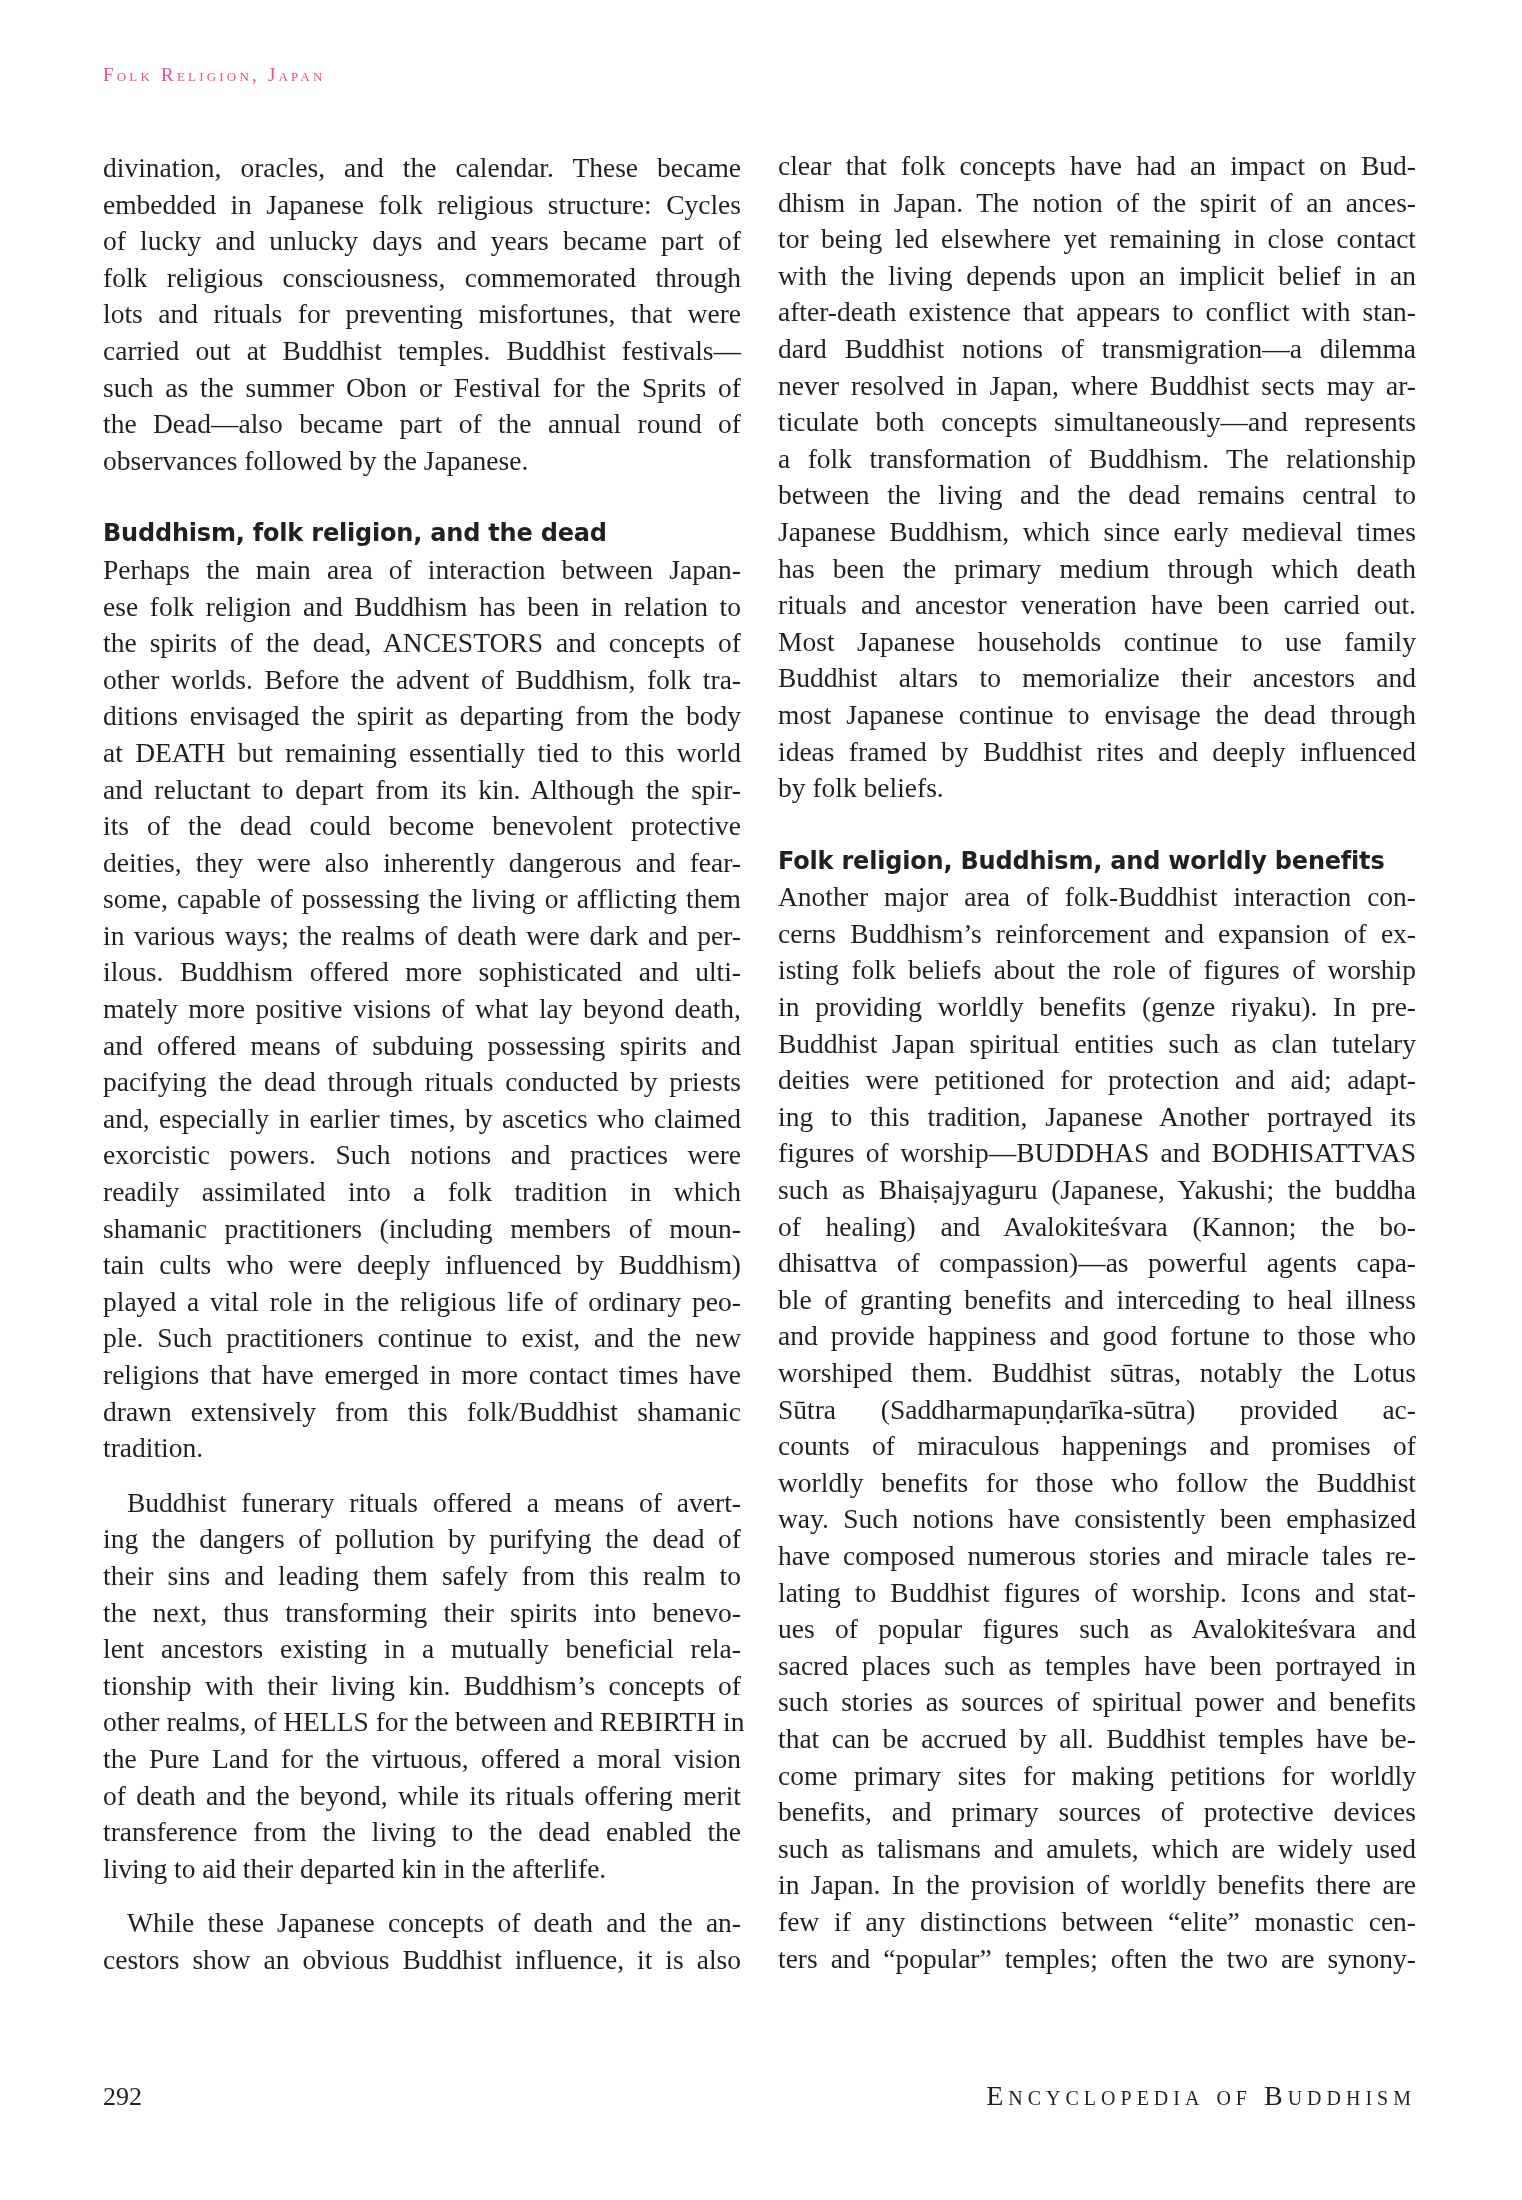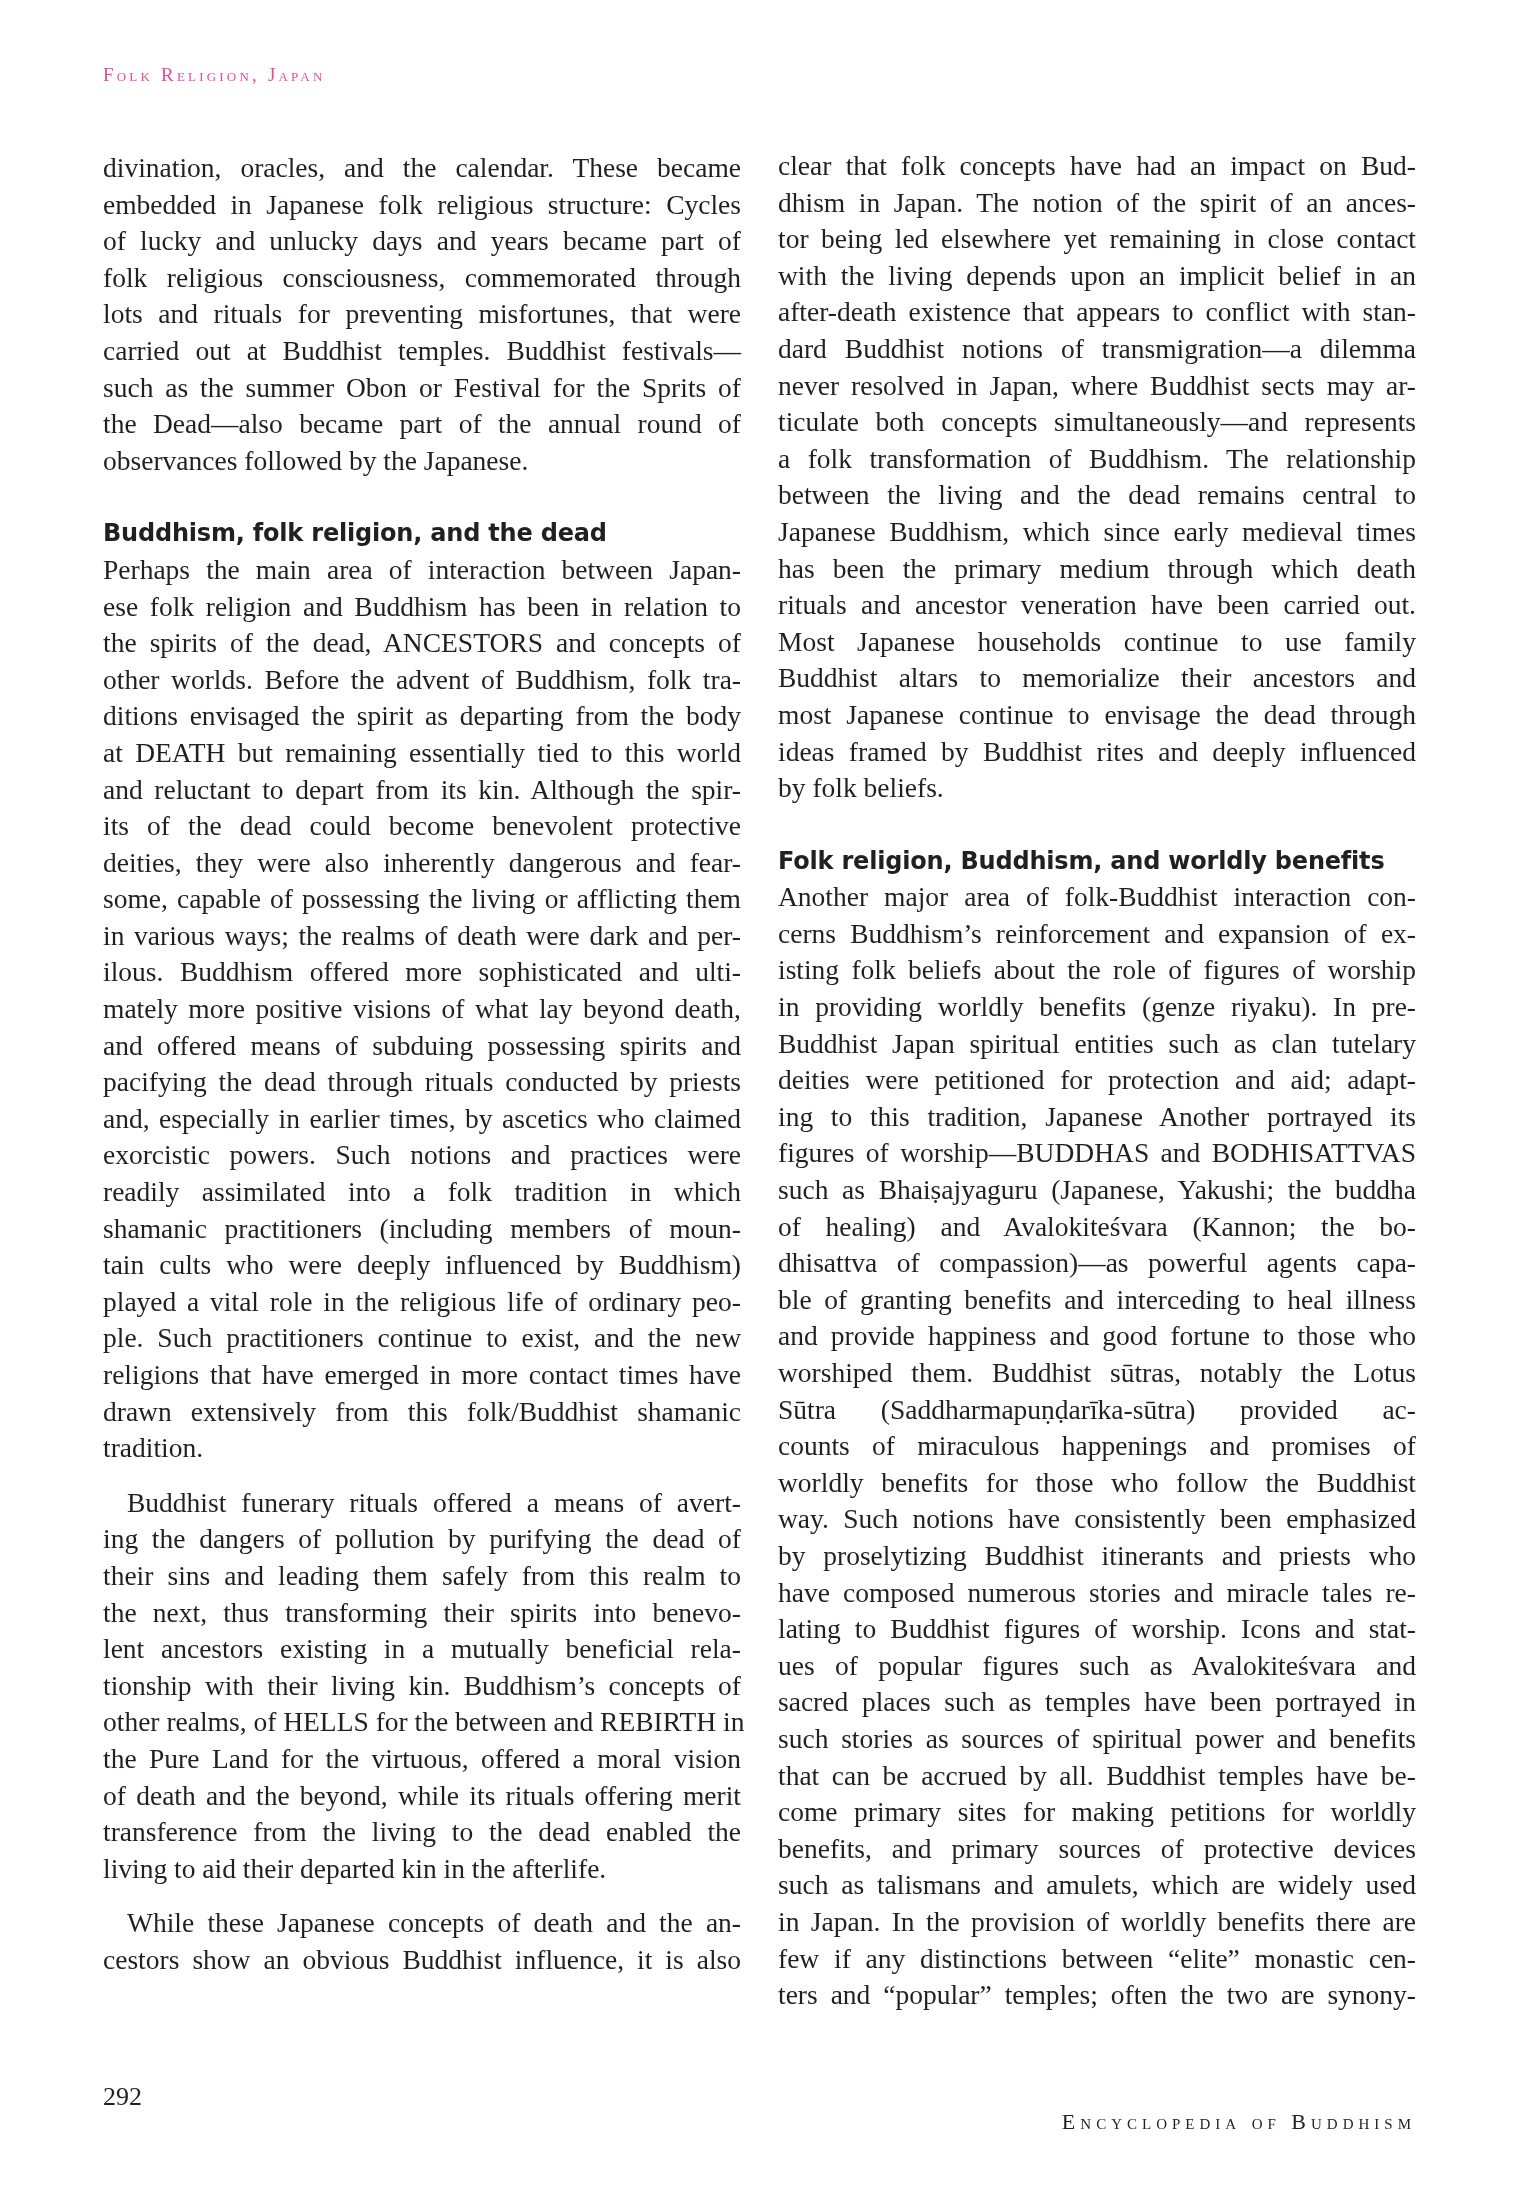--- a/index.html
+++ b/index.html
@@ -12,22 +12,22 @@
   .col-right { left: 778px; width: 638px; top: 148px; }
   .line { display: block; font-size: 27.5px; line-height: 36.6px; height: 36.6px;
           text-align: justify; text-align-last: justify; white-space: nowrap; overflow: visible; }
   .line.last { text-align-last: left; }
   .line.indent { text-indent: 24px; }
   .gap { height: 36px; }
   .gap-small { height: 18px; }
   .heading { font-family: "DejaVu Sans", "Liberation Sans", sans-serif; font-weight: bold;
              font-size: 24px; line-height: 36.6px; height: 36.6px; letter-spacing: -0.2px; }
   .folio { position: absolute; left: 103px; top: 2082px; font-size: 26px; }
-  .footer-title { position: absolute; right: 106px; top: 2080px; font-size: 22px;
-                  letter-spacing: 5px; font-variant: small-caps; margin-top: 29px; }
+  .footer-title { position: absolute; right: 106px; top: 2080px; font-size: 28px;
+                  letter-spacing: 5px; font-variant: small-caps; }
 </style>
 </head>
 <body>
 
 <div class="running-head">Folk Religion, Japan</div>
 
 <div class="col col-left">
   <div>
     <span class="line">divination, oracles, and the calendar. These became</span>
     <span class="line">embedded in Japanese folk religious structure: Cycles</span>
@@ -124,21 +124,20 @@
     <span class="line">such as Bhaiṣajyaguru (Japanese, Yakushi; the buddha</span>
     <span class="line">of healing) and Avalokiteśvara (Kannon; the bo-</span>
     <span class="line">dhisattva of compassion)—as powerful agents capa-</span>
     <span class="line">ble of granting benefits and interceding to heal illness</span>
     <span class="line">and provide happiness and good fortune to those who</span>
     <span class="line">worshiped them. Buddhist sūtras, notably the Lotus</span>
     <span class="line">Sūtra (Saddharmapuṇḍarīka-sūtra) provided ac-</span>
     <span class="line">counts of miraculous happenings and promises of</span>
     <span class="line">worldly benefits for those who follow the Buddhist</span>
     <span class="line">way. Such notions have consistently been emphasized</span>
-    <span class="line">by proselytizing Buddhist itinerants and priests who</span>
     <span class="line">have composed numerous stories and miracle tales re-</span>
     <span class="line">lating to Buddhist figures of worship. Icons and stat-</span>
     <span class="line">ues of popular figures such as Avalokiteśvara and</span>
     <span class="line">sacred places such as temples have been portrayed in</span>
     <span class="line">such stories as sources of spiritual power and benefits</span>
     <span class="line">that can be accrued by all. Buddhist temples have be-</span>
     <span class="line">come primary sites for making petitions for worldly</span>
     <span class="line">benefits, and primary sources of protective devices</span>
     <span class="line">such as talismans and amulets, which are widely used</span>
     <span class="line">in Japan. In the provision of worldly benefits there are</span>

